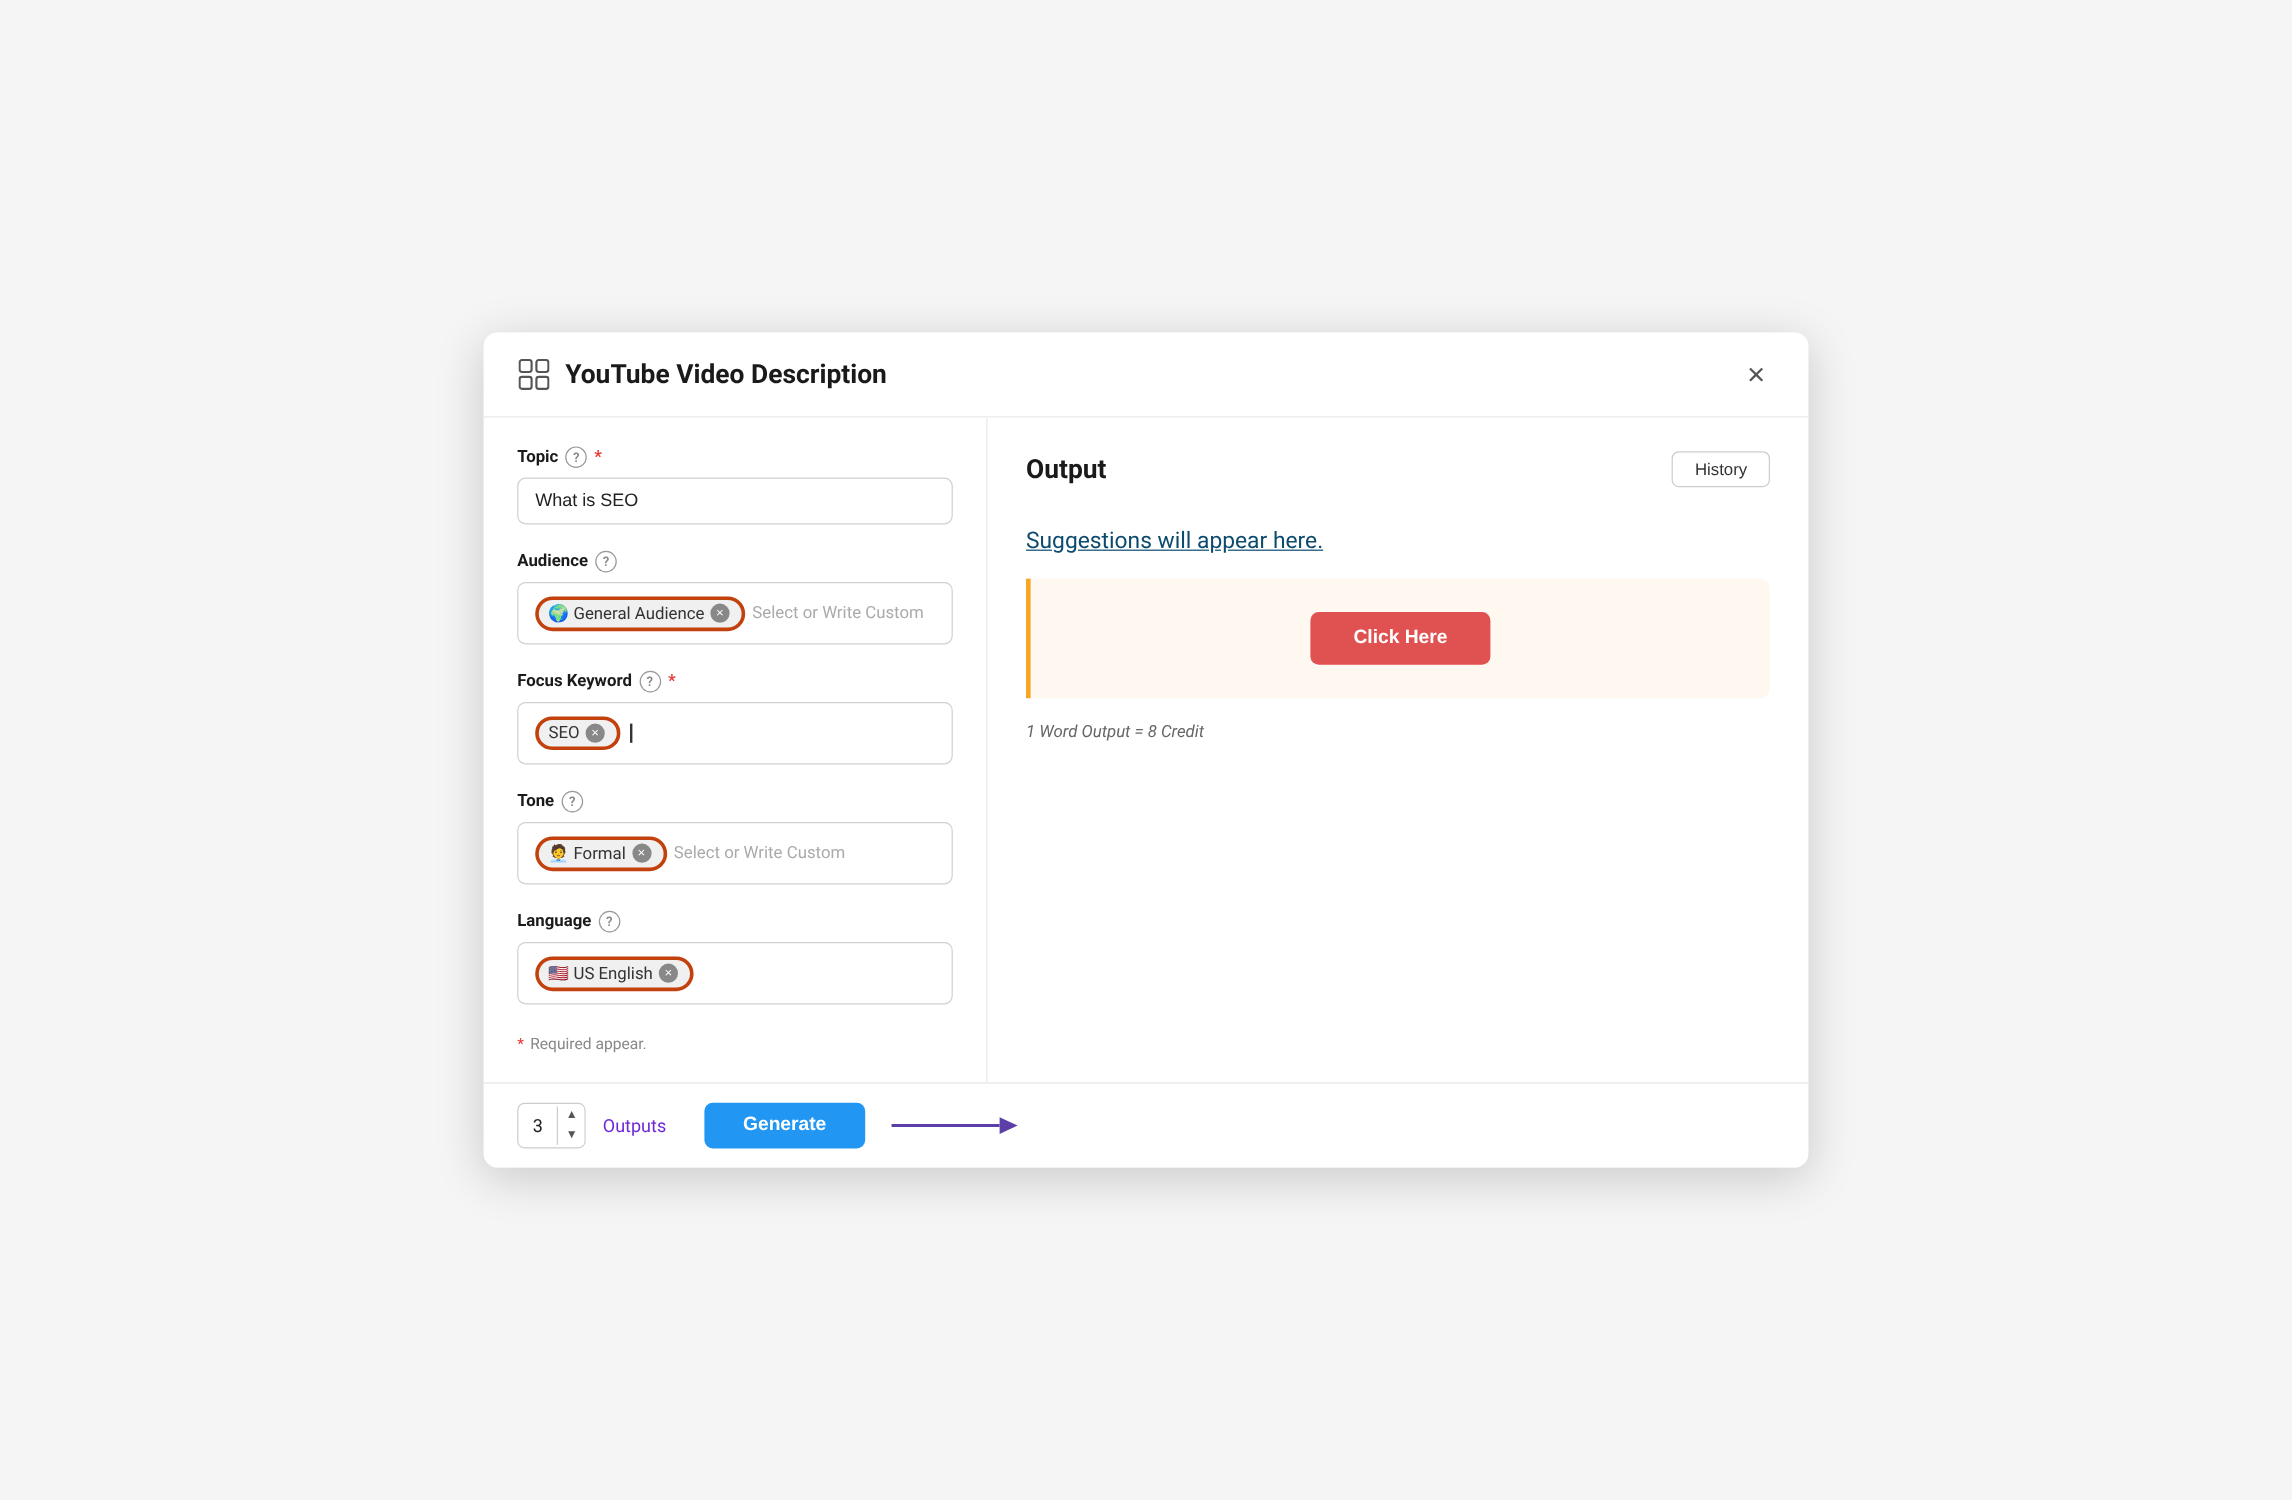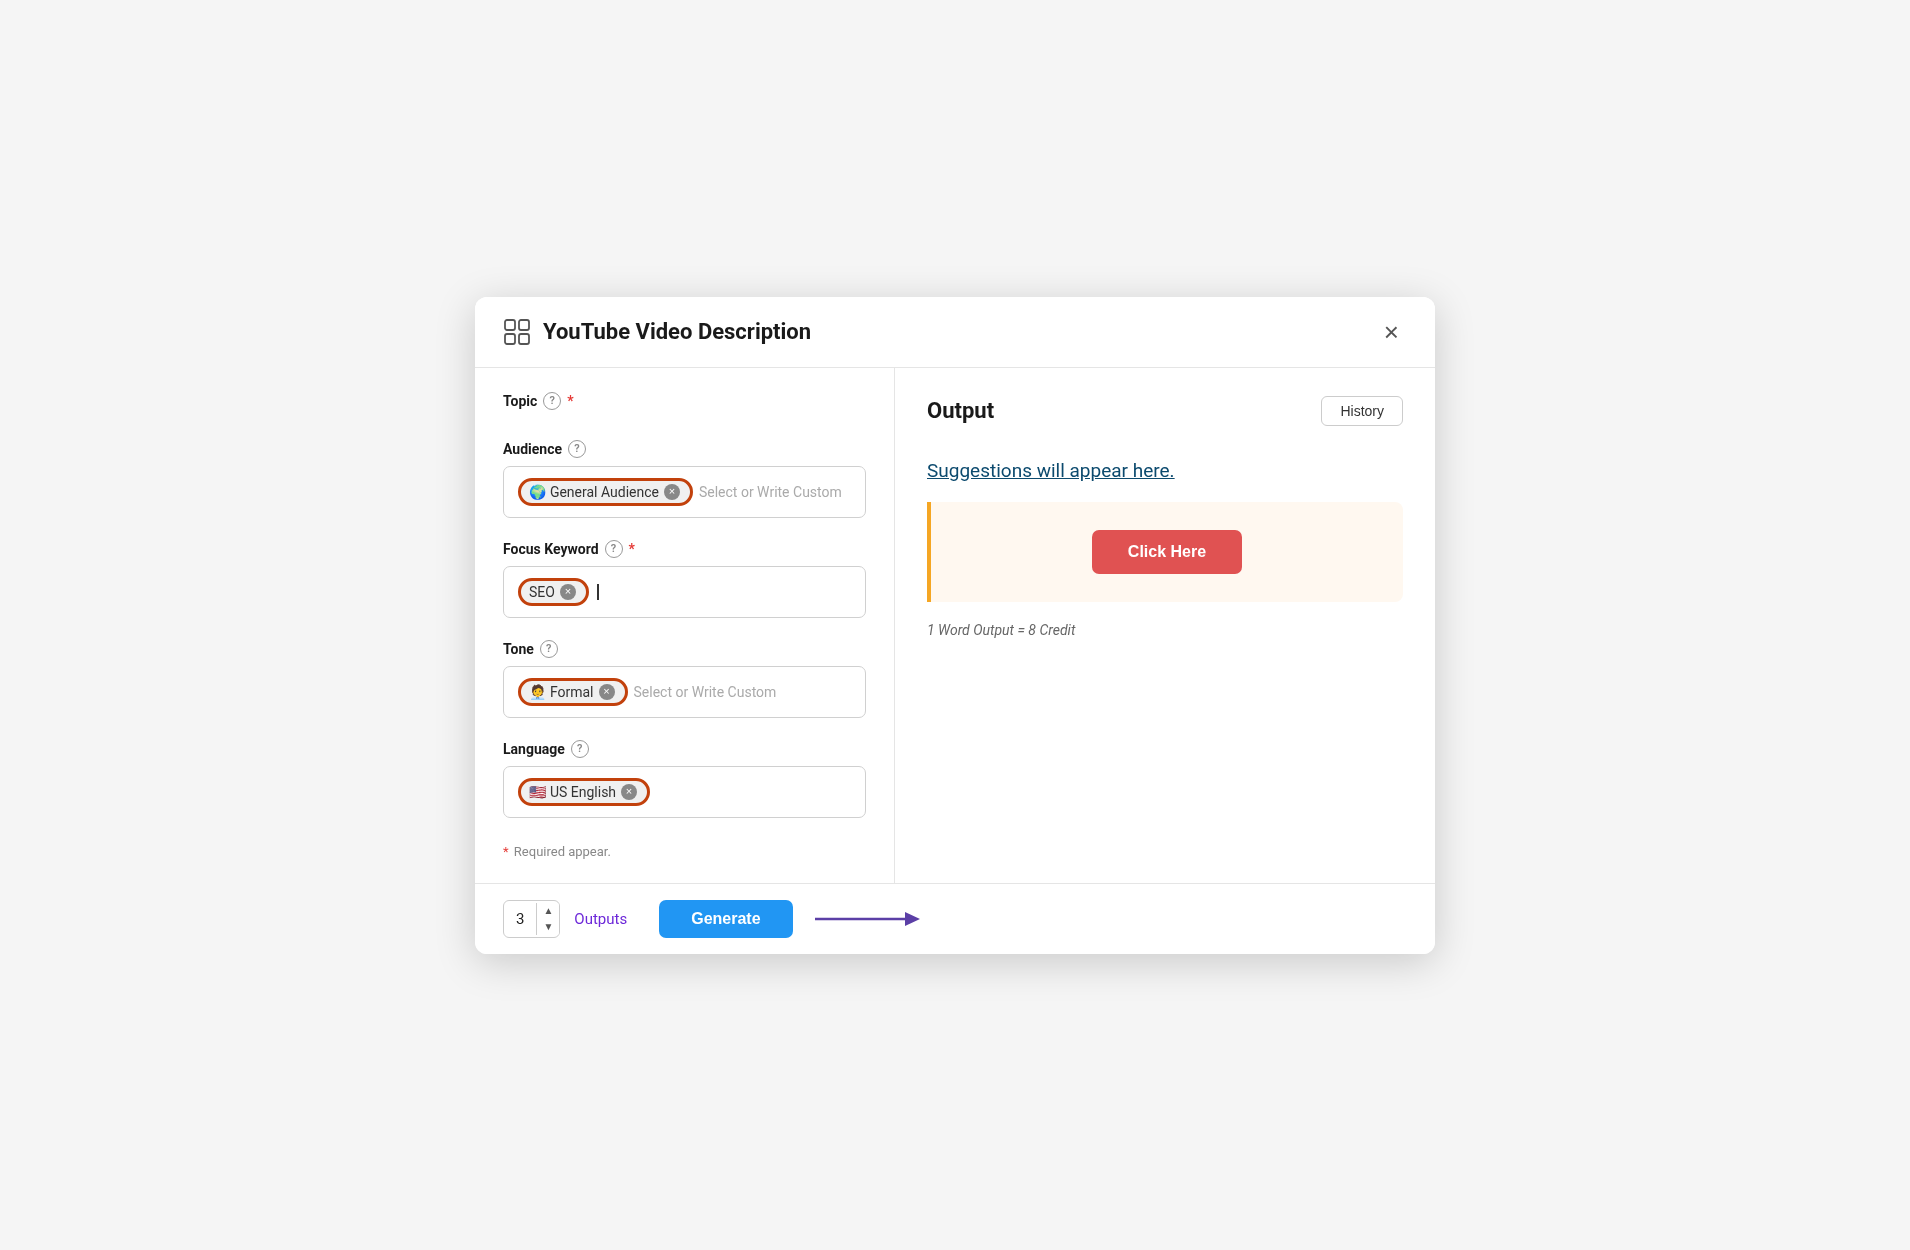--- a/index.html
+++ b/index.html
@@ -5,21 +5,21 @@
     * { box-sizing: border-box; margin: 0; padding: 0; }
     body {
       font-family: -apple-system, BlinkMacSystemFont, 'Segoe UI', Roboto, sans-serif;
       background: #f5f5f5;
       display: flex;
       align-items: center;
       justify-content: center;
       min-height: 100vh;
     }
     .modal {
-      width: 960px;
+      width: 1104px;
       background: #fff;
       border-radius: 12px;
       box-shadow: 0 8px 40px rgba(0,0,0,0.18);
       overflow: hidden;
       display: flex;
       flex-direction: column;
     }
     .modal-header {
       display: flex;
       align-items: center;
@@ -317,20 +317,21 @@
   <div class="modal-body">
 
     <div class="left-panel">
 
       <div class="field-group">
         <div class="field-label">
           <span>Topic</span>
           <span class="help-icon">?</span>
           <span class="required-star">*</span>
         </div>
+        <input class="input-box" type="text" value="What is SEO" style="">
       </div>
 
       <div class="field-group">
         <div class="field-label">
           <span>Audience</span>
           <span class="help-icon">?</span>
         </div>
         <div class="tag-input-box">
           <span class="tag">
             <span>🌍 General Audience</span>

